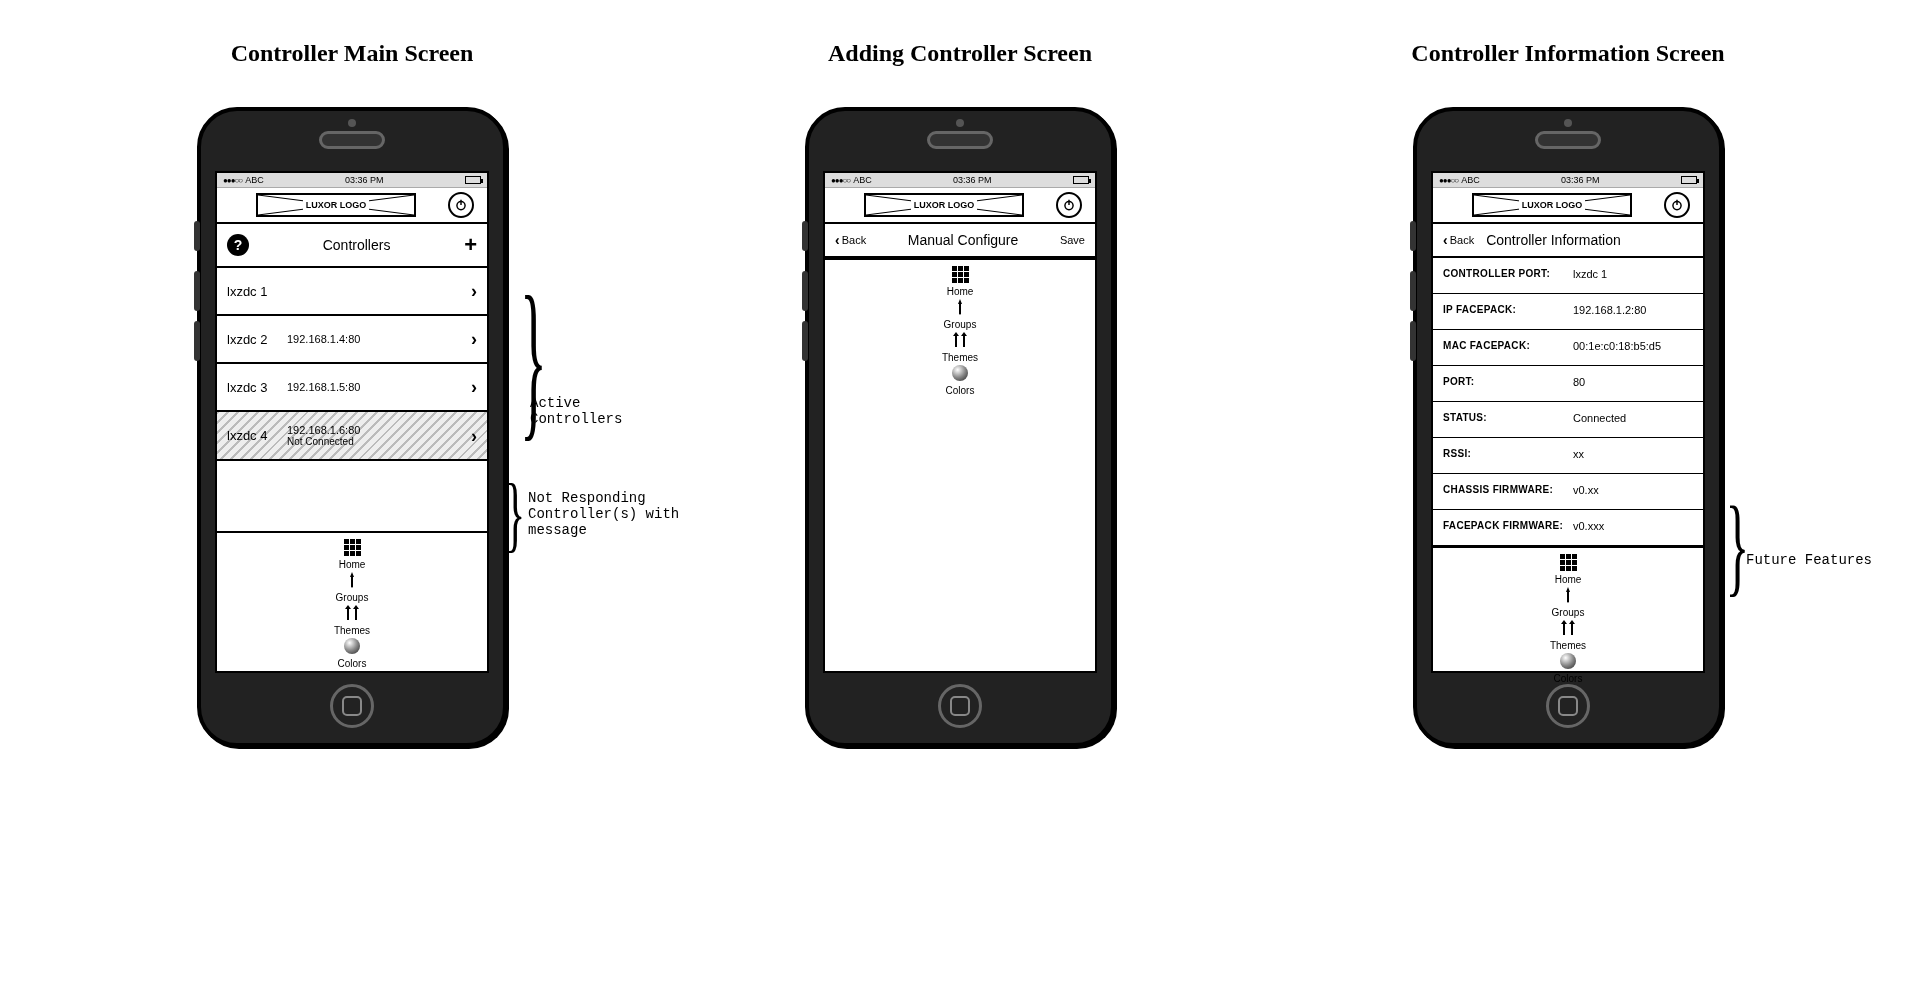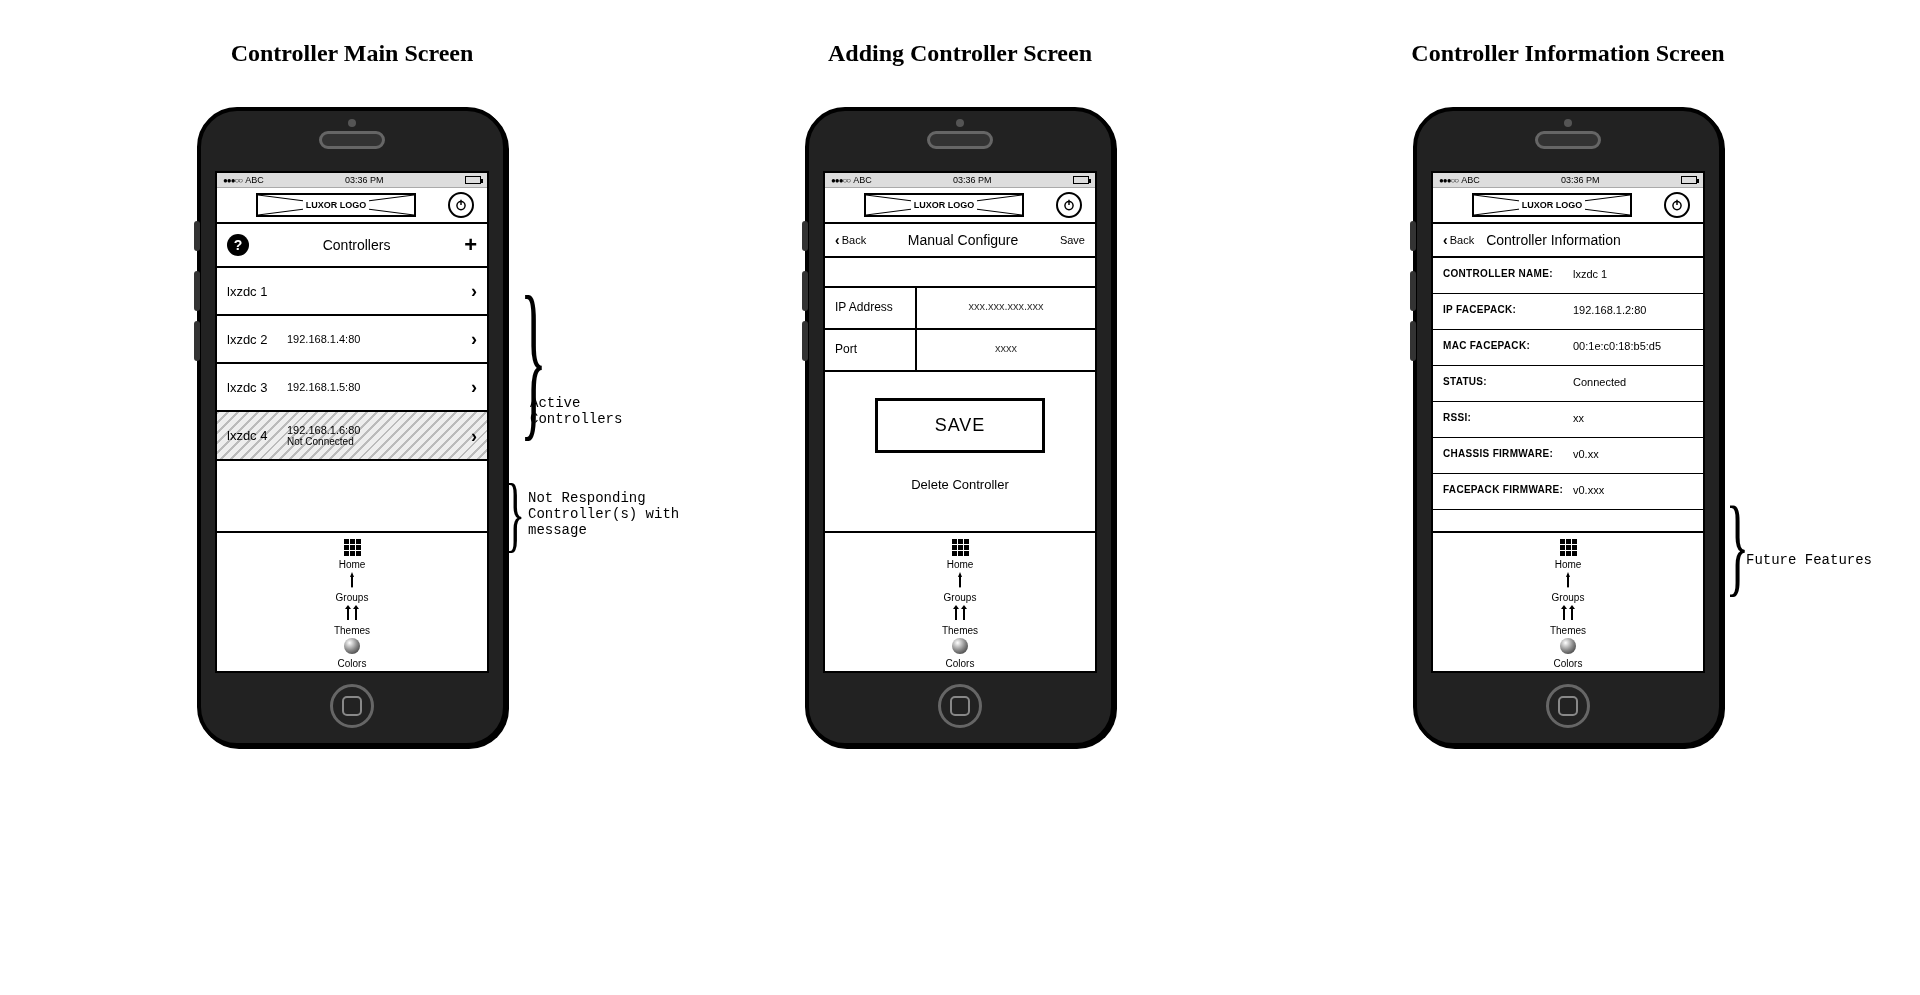--- a/index.html
+++ b/index.html
@@ -431,33 +431,20 @@
 
         <div class="nav-row">
           <div class="back-link">
             <span style="font-size:14px;font-weight:bold;">‹</span>
             <span>Back</span>
           </div>
           <div class="nav-title">Manual Configure</div>
           <div class="save-link">Save</div>
         </div>
 
-        <div class="form">
-          <div class="form-spacer"></div>
-          <div class="form-row">
-            <div class="form-label">IP Address</div>
-            <div class="form-value">xxx.xxx.xxx.xxx</div>
-          </div>
-          <div class="form-row">
-            <div class="form-label">Port</div>
-            <div class="form-value">xxxx</div>
-          </div>
-          <div class="big-save-btn">SAVE</div>
-          <div class="delete-link">Delete Controller</div>
-        </div>
 
         <div class="tabbar">
           <div class="tab">
             <div class="tab-icon">
                 <div class="grid-icon">
                   <span></span>
                   <span></span>
                   <span></span>
                   <span></span>
                   <span></span>
@@ -537,30 +524,34 @@
         <div class="nav-row" style="justify-content:flex-start; gap:12px;">
           <div class="back-link">
             <span style="font-size:14px;font-weight:bold;">‹</span>
             <span>Back</span>
           </div>
           <div class="nav-title">Controller Information</div>
         </div>
 
         <div class="info-list">
           <div class="info-row">
-            <div class="info-label">CONTROLLER NAME:</div>
+            <div class="info-label">CONTROLLER PORT:</div>
             <div class="info-value">lxzdc 1</div>
           </div>
           <div class="info-row">
             <div class="info-label">IP FACEPACK:</div>
             <div class="info-value">192.168.1.2:80</div>
           </div>
           <div class="info-row">
             <div class="info-label">MAC FACEPACK:</div>
             <div class="info-value">00:1e:c0:18:b5:d5</div>
+          </div>
+          <div class="info-row">
+            <div class="info-label">PORT:</div>
+            <div class="info-value">80</div>
           </div>
           <div class="info-row">
             <div class="info-label">STATUS:</div>
             <div class="info-value">Connected</div>
           </div>
           <div class="info-row">
             <div class="info-label">RSSI:</div>
             <div class="info-value">xx</div>
           </div>
           <div class="info-row">

